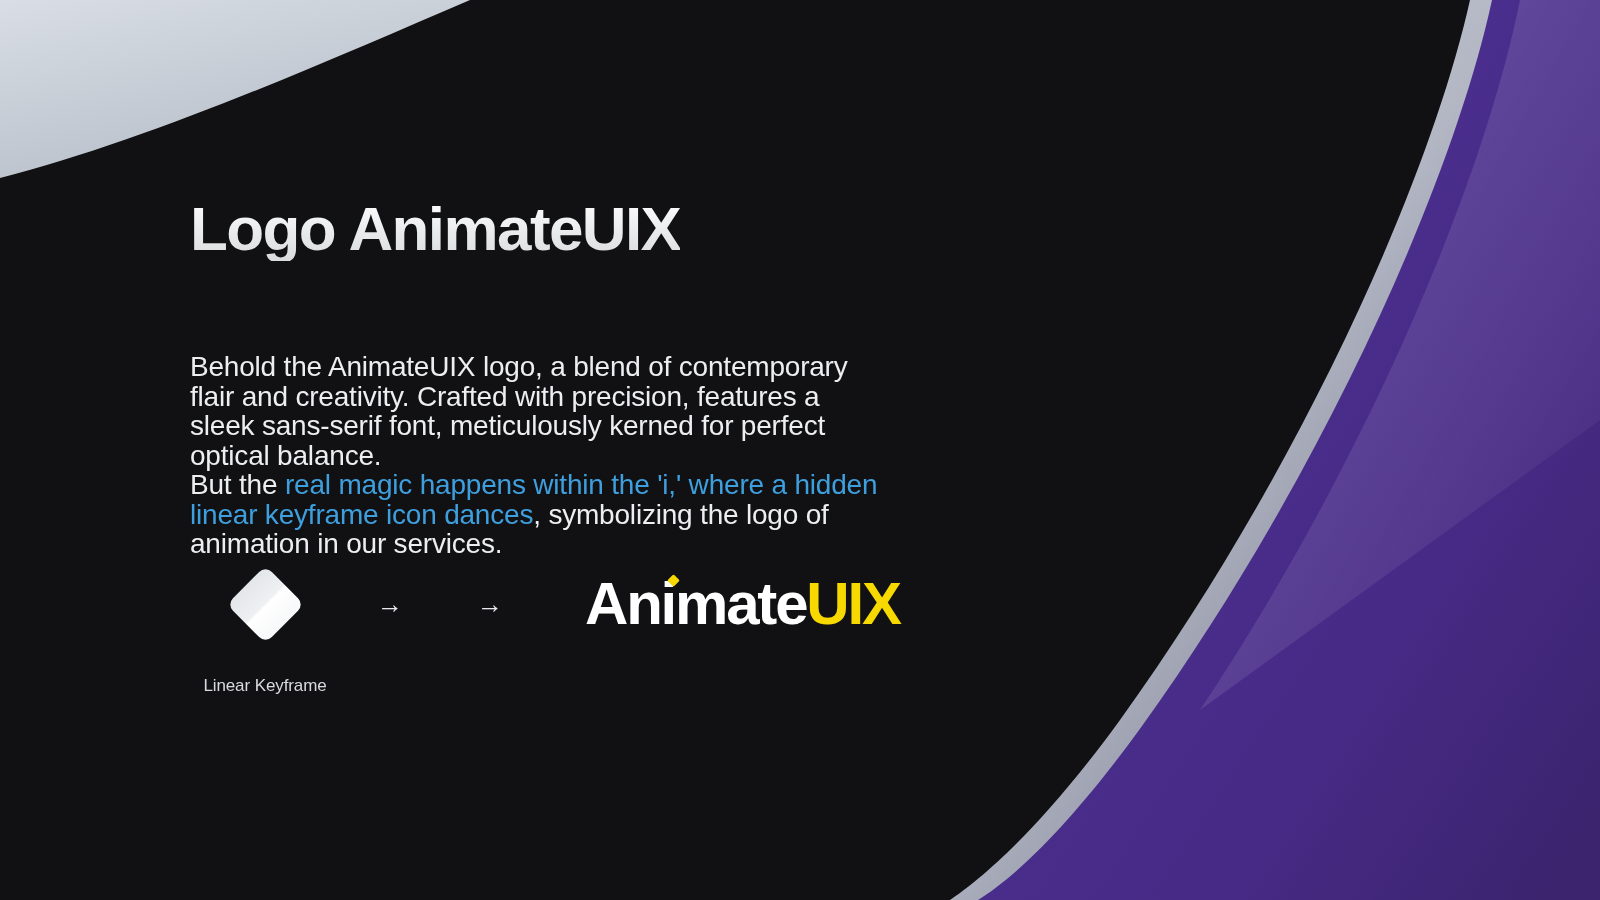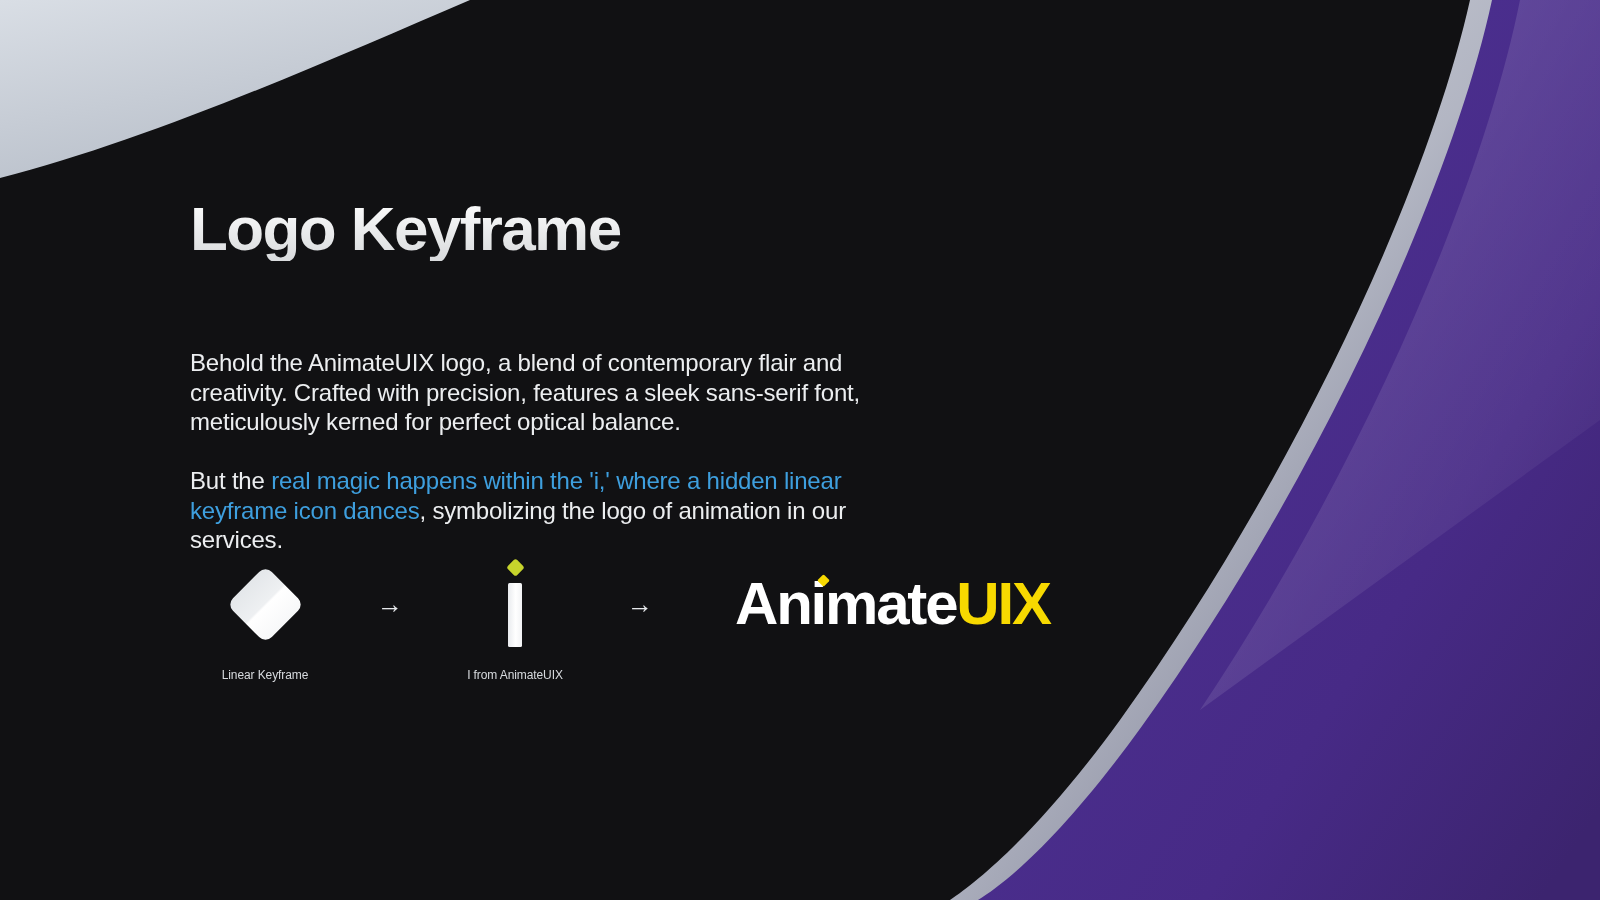--- a/index.html
+++ b/index.html
@@ -53,21 +53,21 @@
     -webkit-background-clip: text;
     background-clip: text;
     -webkit-text-fill-color: transparent;
   }
 
   .body-copy {
     position: absolute;
     left: 0;
     width: 690px;
     color: #eceef0;
-    font-size: 24px;
+    font-size: 28px;
     line-height: 29.5px;
     letter-spacing: -0.2px;
     font-weight: 400;
   }
   .para-1 { top: 324px; }
   .para-2 { top: 442px; }
   .link-text { color: #3e9fde; }
 
   
   .evolution {
@@ -83,22 +83,22 @@
     align-items: center;
     width: 150px;
   }
   .evo-art {
     height: 88px;
     display: flex;
     align-items: center;
     justify-content: center;
   }
   .evo-caption {
-    margin-top: 20px;
-    font-size: 12px;
+    margin-top: 28px;
+    font-size: 17px;
     letter-spacing: -0.1px;
     color: #d7dade;
     white-space: nowrap;
   }
 
   .arrow {
     width: 100px;
     height: 88px;
     display: flex;
     align-items: center;
@@ -203,46 +203,37 @@
       <path d="M0,0 L470,0 C330,60 150,140 0,178 Z" fill="url(#silverGrad)"></path>
 
       <path d="M1600,0 L1470,0 C1430,180 1300,470 1120,720 C1040,830 980,880 950,900 L1600,900 Z" fill="url(#purpleEdge)"></path>
       <path d="M1600,0 L1492,0 C1452,185 1320,478 1142,726 C1064,834 1008,882 978,900 L1600,900 Z" fill="url(#purpleGrad)"></path>
       <path d="M1600,0 L1520,0 C1482,190 1360,470 1200,710 L1600,420 Z" fill="url(#sheenGrad)"></path>
     </svg>
   </div>
 
   <div class="content">
 
-    <h1 class="page-title">Logo Keyframe</h1>
+    <h1 class="page-title">Logo AnimateUIX</h1>
 
     <p class="body-copy para-1">Behold the AnimateUIX logo, a blend of contemporary flair and creativity. Crafted with precision, features a sleek sans-serif font, meticulously kerned for perfect optical balance.</p>
 
     <p class="body-copy para-2"><span>But the </span><span class="link-text">real magic happens within the 'i,' where a hidden linear keyframe icon dances</span><span>, symbolizing the logo of animation in our services.</span></p>
 
     <div class="evolution">
 
       <div class="evo-step">
         <div class="evo-art">
           <div class="keyframe-diamond"></div>
         </div>
         <div class="evo-caption">Linear Keyframe</div>
       </div>
 
       <div class="arrow" style="font-size:26px;color:#e6e8eb;">→</div>
 
-      <div class="evo-step">
-        <div class="evo-art">
-          <div class="letter-i">
-            <div class="i-dot"></div>
-            <div class="i-stem"></div>
-          </div>
-        </div>
-        <div class="evo-caption">I from AnimateUIX</div>
-      </div>
 
       <div class="arrow" style="font-size:26px;color:#e6e8eb;">→</div>
 
       <div class="wordmark-wrap">
         <div class="wordmark"><span class="wm-animate">Animate</span><span class="wm-uix">UIX</span><span class="wm-dot"></span></div>
       </div>
 
     </div>
   </div>
 </div>

